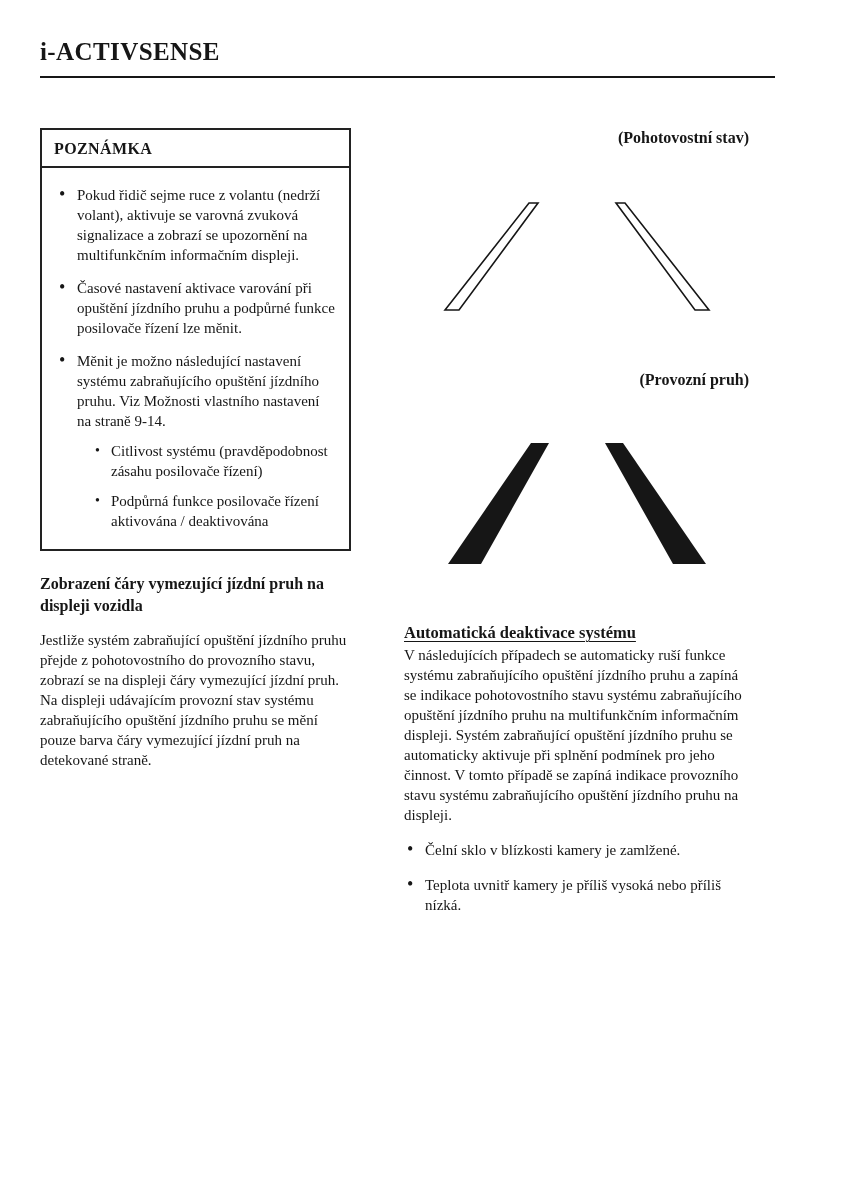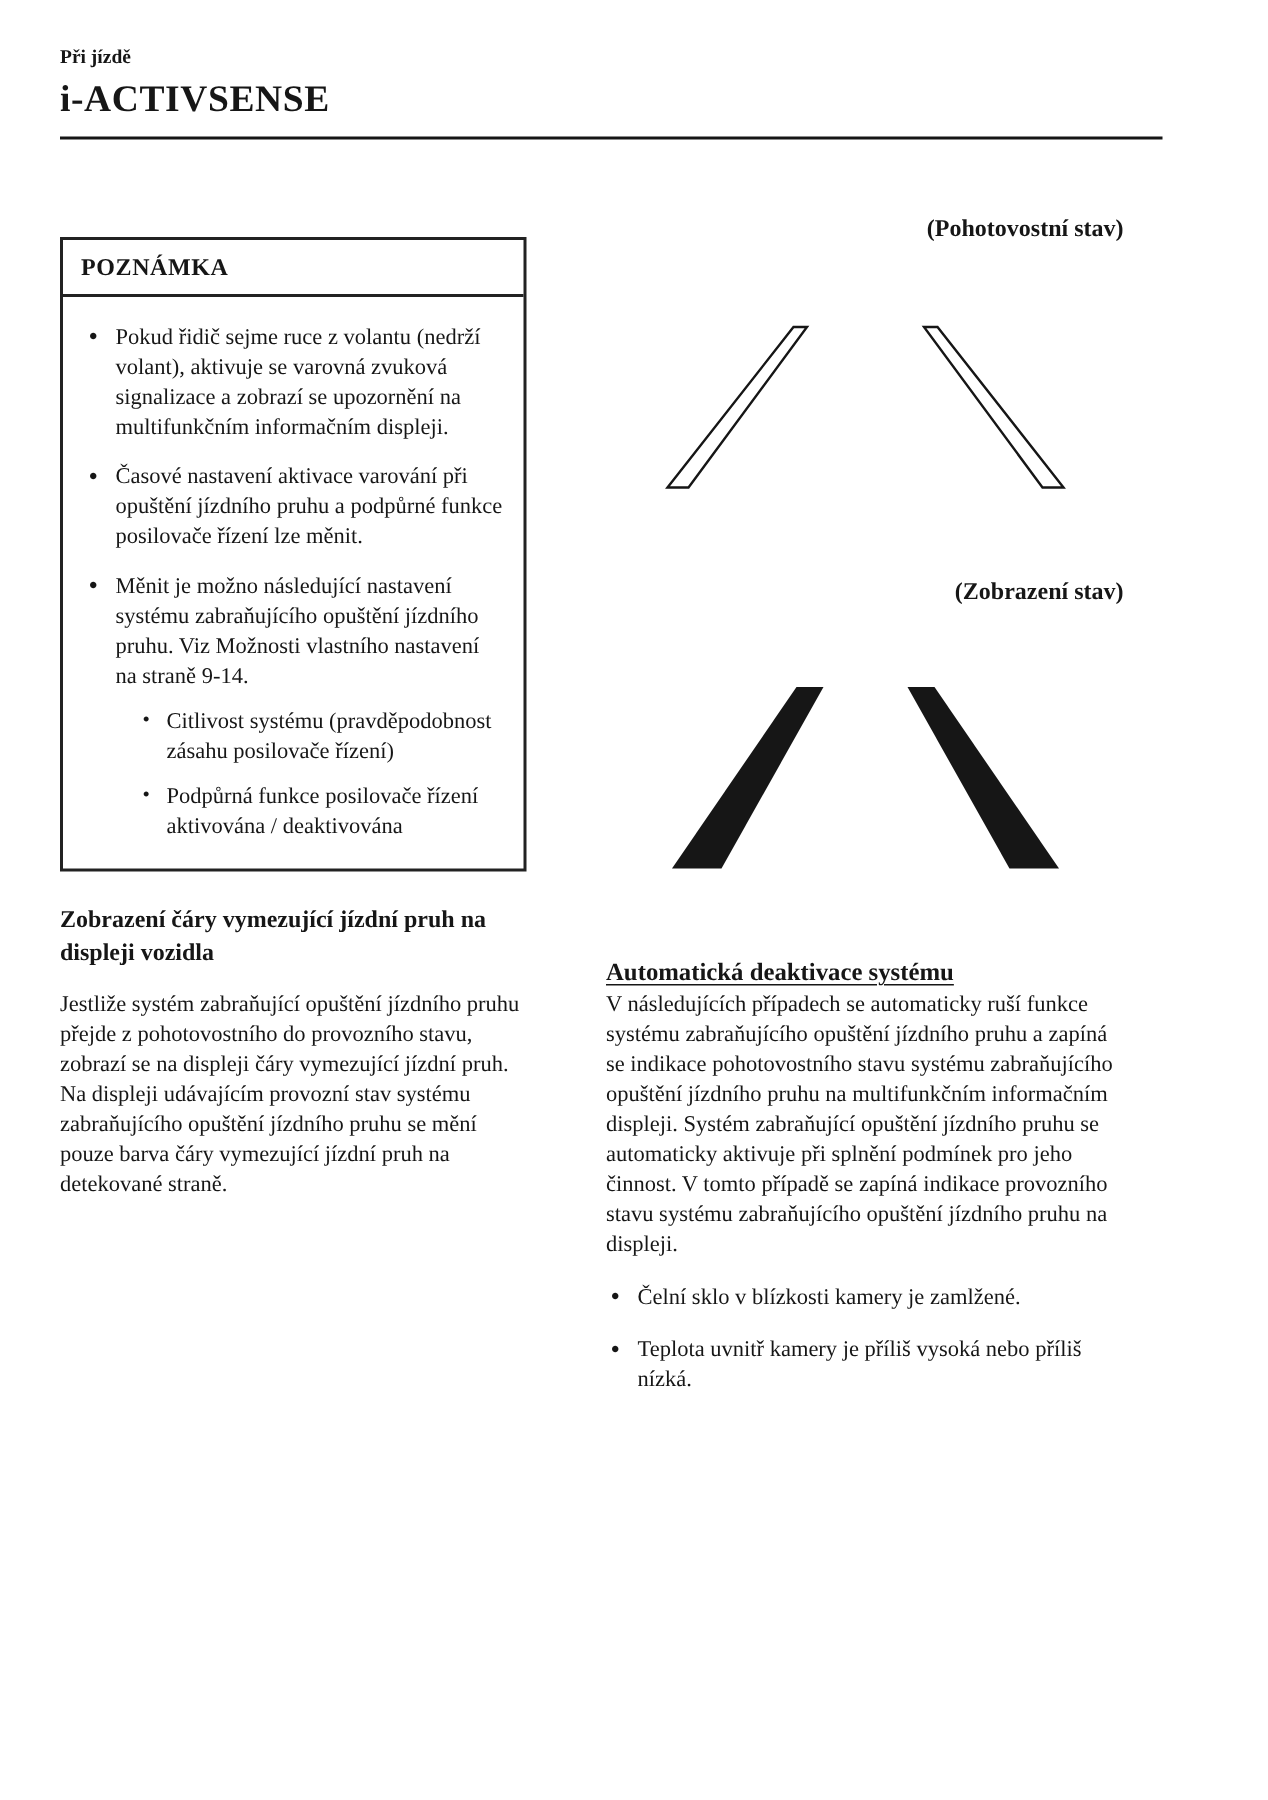--- a/index.html
+++ b/index.html
@@ -14,21 +14,21 @@
     overflow: hidden;
   }
   
   .header { padding: 30px 70px 0 40px; }
   .section-label { font-size: 13px; font-weight: bold; line-height: 15px; }
   .page-title { font-size: 25px; font-weight: bold; line-height: 29px; margin-top: 7px; letter-spacing: 0.4px; }
   .rule { height: 2px; background: #161616; margin-top: 10px; }
 
   
   .content { display: flex; margin: 50px 70px 0 40px; gap: 53px; font-size: 15px; line-height: 20px; }
-  .col-left  { width: 311px; flex: none; margin-top: 15px; }
+  .col-left  { width: 311px; flex: none; }
   .col-right { width: 345px; flex: none; }
 
   
   .note-box { border: 2px solid #222222; }
   .note-title {
     font-size: 16px; font-weight: bold; letter-spacing: 0.4px;
     padding: 9px 12px 7px 12px;
     border-bottom: 2px solid #222222;
   }
   .note-body { padding: 4px 14px 18px 14px; }
@@ -83,21 +83,20 @@
     left: 40px; top: 1170px;
     font-size: 19px; font-weight: bold; margin-top: 34px;
   }
 </style>
 </head>
 <body>
 
 <div class="page">
 
   <div class="header">
-    <div class="section-label">Při jízdě</div>
     <div class="page-title">i-ACTIVSENSE</div>
     <div class="rule"></div>
   </div>
 
   <div class="content">
 
     <div class="col-left">
 
       <div class="note-box">
         <div class="note-title">POZNÁMKA</div>
@@ -128,21 +127,21 @@
 
     <div class="col-right">
 
       <div class="state-label">(Pohotovostní stav)</div>
 
       <svg class="lane-fig" width="270" height="112" viewBox="0 0 270 112" xmlns="http://www.w3.org/2000/svg">
         <polygon points="3,110 87,3 96,3 17,110" fill="#ffffff" stroke="#161616" stroke-width="1.6"></polygon>
         <polygon points="267,110 183,3 174,3 253,110" fill="#ffffff" stroke="#161616" stroke-width="1.6"></polygon>
       </svg>
 
-      <div class="state-label second">(Zobrazení stav)</div>
+      <div class="state-label second">(Provozní pruh)</div>
 
       <svg class="lane-fig operating" width="262" height="126" viewBox="0 0 262 126" xmlns="http://www.w3.org/2000/svg">
         <polygon points="2,124 85,3 103,3 35,124" fill="#161616"></polygon>
         <polygon points="260,124 177,3 159,3 227,124" fill="#161616"></polygon>
       </svg>
 
       <div class="deact-heading">Automatická deaktivace systému</div>
       <p class="deact-para">V následujících případech se automaticky ruší funkce systému zabraňujícího opuštění jízdního pruhu a zapíná se indikace pohotovostního stavu systému zabraňujícího opuštění jízdního pruhu na multifunkčním informačním displeji. Systém zabraňující opuštění jízdního pruhu se automaticky aktivuje při splnění podmínek pro jeho činnost. V tomto případě se zapíná indikace provozního stavu systému zabraňujícího opuštění jízdního pruhu na displeji.</p>
 
       <ul class="bullets">

